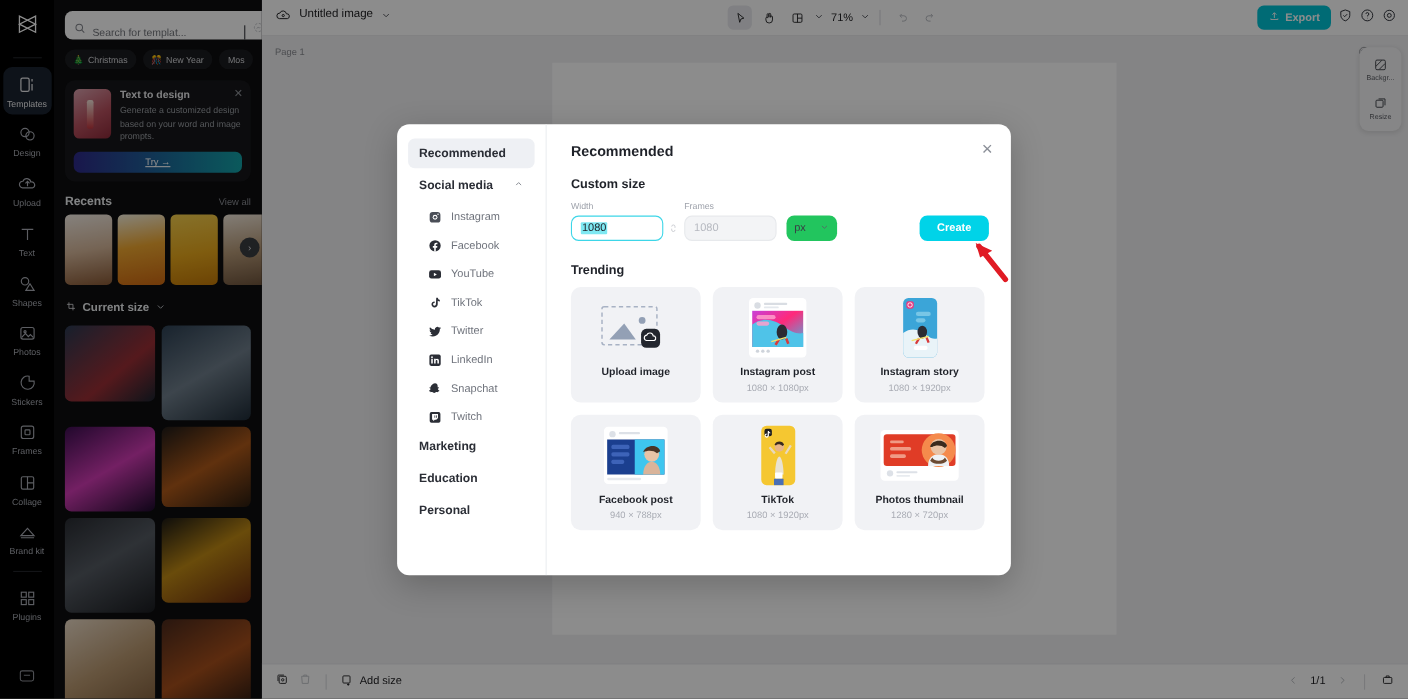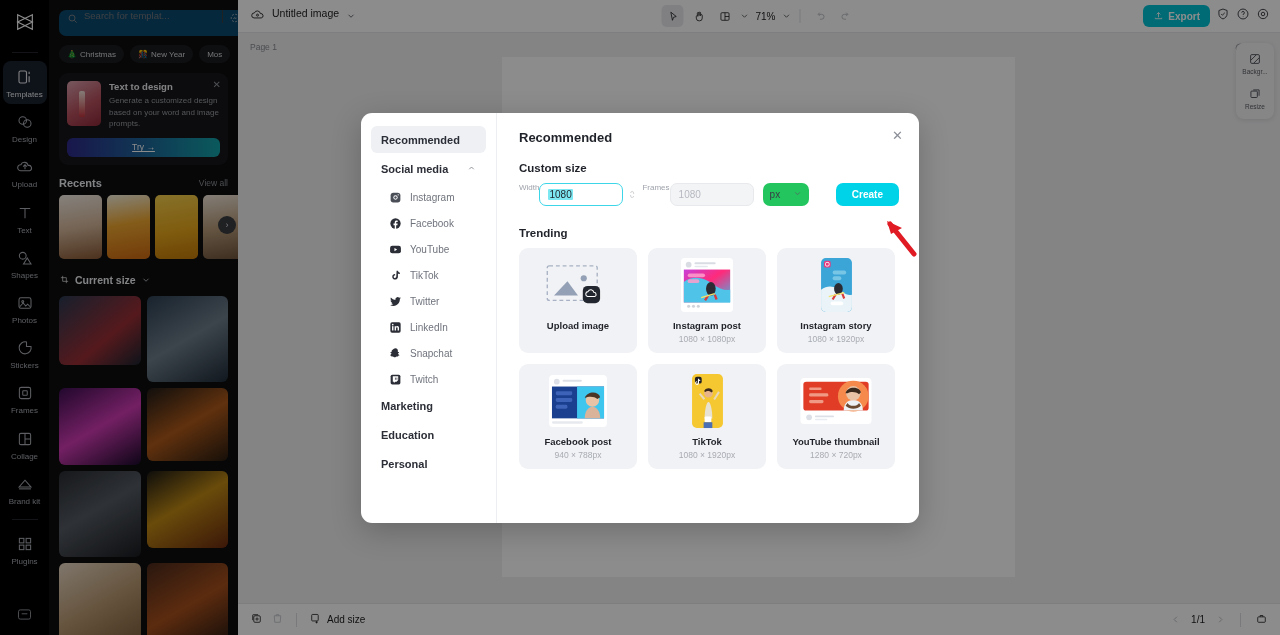--- a/index.html
+++ b/index.html
@@ -31,22 +31,22 @@
   .rail-divider { width: 26px; height:1px; background:#24262b; margin: 6px 0 8px; }
   .rail-bottom { position:absolute; bottom: 12px; left:0; width:49px; display:flex; justify-content:center;}
 
   
   .panel {
     position: absolute; left: 49px; top: 0; width: 189px; height: 635px;
     background: #0d0d0f; z-index: 2; overflow: hidden;
   }
   .panel-search { display:flex; align-items:center; gap:6px; padding: 10px 10px 0; }
   .search-box {
-    flex:1; height: 26px; background: #0c4a6e; border-radius: 7px;
-    display:flex; align-items:flex-start; padding: 0 8px; gap:6px;
+    flex:1; height: 26px; background: #ffffff; border-radius: 7px;
+    display:flex; align-items:flex-end; padding: 0 8px; gap:6px;
   }
   .search-box input {
     flex:1; background: transparent; border:0; outline:0;
     color: #8f9298; font-size: 9.5px; font-family:"Liberation Sans",sans-serif;
   }
   .search-box input::placeholder { color:#73767c; }
   .vdiv { width:1px; height:13px; background:#3a3c41; }
   .chips { display:flex; gap:6px; padding: 9px 10px 0; overflow:hidden; }
   .chip {
     background:#1b1c1f; border-radius:11px; height:18px; padding: 0 8px;
@@ -160,21 +160,21 @@
   .mnav-sub {
     height:26px; display:flex; align-items:center; gap:8px; padding: 0 10px 0 18px;
     font-size:10px; color:#6f737c; cursor:pointer;
   }
   .sub-ico { width:13px;height:13px;display:flex;align-items:center;justify-content:center;flex-shrink:0;}
   .mbody { flex:1; padding: 17px 20px 0 22px; position:relative; overflow:hidden; border-left:1px solid #eceef1;}
   .mtitle { font-size:13px; font-weight:bold; color:#1f2229; }
   .mclose { position:absolute; right:16px; top:16px; color:#8b8f98; font-size:13px; cursor:pointer; line-height:1;}
   .csize-h { font-size:11.5px; font-weight:bold; color:#1f2229; margin-top:17px; }
   .fields { display:flex; align-items:flex-end; gap:0; margin-top:9px; position:relative;}
-  .fgroup { display:flex; }
+  .fgroup { display:flex; flex-direction:column; }
   .flabel { font-size:8px; color:#9ea2ab; margin-bottom:4px; }
   .finput {
     width:84px; height:23px; border-radius:7px; border:1px solid #e7e9ec;
     background:#f3f4f6; padding: 0 8px; font-size:10px; color:#b6b9c0;
     outline:none; font-family:"Liberation Sans",sans-serif;
   }
   .finput.focused {
     background:#fff; border:1.4px solid #3dd6e8; color:#2b2e36; width:84px;
   }
   .sel-text { background:#7ee8f2; color:#1f2229; padding: 0 1px; border-radius:1px;}
@@ -862,21 +862,21 @@
               <rect x="10" y="24" width="15" height="3.4" rx="1.5" fill="#f09a85"></rect>
               <path d="M46 35c0-7 4-11 10-11s10 4 10 11z" fill="#eef1f4"></path>
               <circle cx="56" cy="17" r="7.5" fill="#e8c3a6"></circle>
               <path d="M48 17c1-7 14-8 16-1l-2 2c-3-3-9-3-12-1z" fill="#3a2a1e"></path>
               <path d="M50 27c2 4 10 4 12 0l2 3c-4 4-12 4-16 0z" fill="#6b4a32"></path>
               <circle cx="10" cy="42" r="3" fill="#dde1e7"></circle>
               <rect x="16" y="40" width="20" height="2" rx="1" fill="#dde1e7"></rect>
               <rect x="16" y="43.5" width="13" height="1.6" rx=".8" fill="#e8ebef"></rect>
             </svg>
           </div>
-          <div class="tname">YouTube thumbnail</div>
+          <div class="tname">Photos thumbnail</div>
           <div class="tdim">1280 × 720px</div>
         </div>
 
       </div>
     </div>
   </div>
 
   <svg class="arrow-ann" width="40" height="40" viewBox="0 0 40 40">
     <path d="M34 36 L10 6" stroke="#e01b24" stroke-width="5" stroke-linecap="round"></path>
     <path d="M7 3 L22 10 L11 16 Z" fill="#e01b24"></path>

